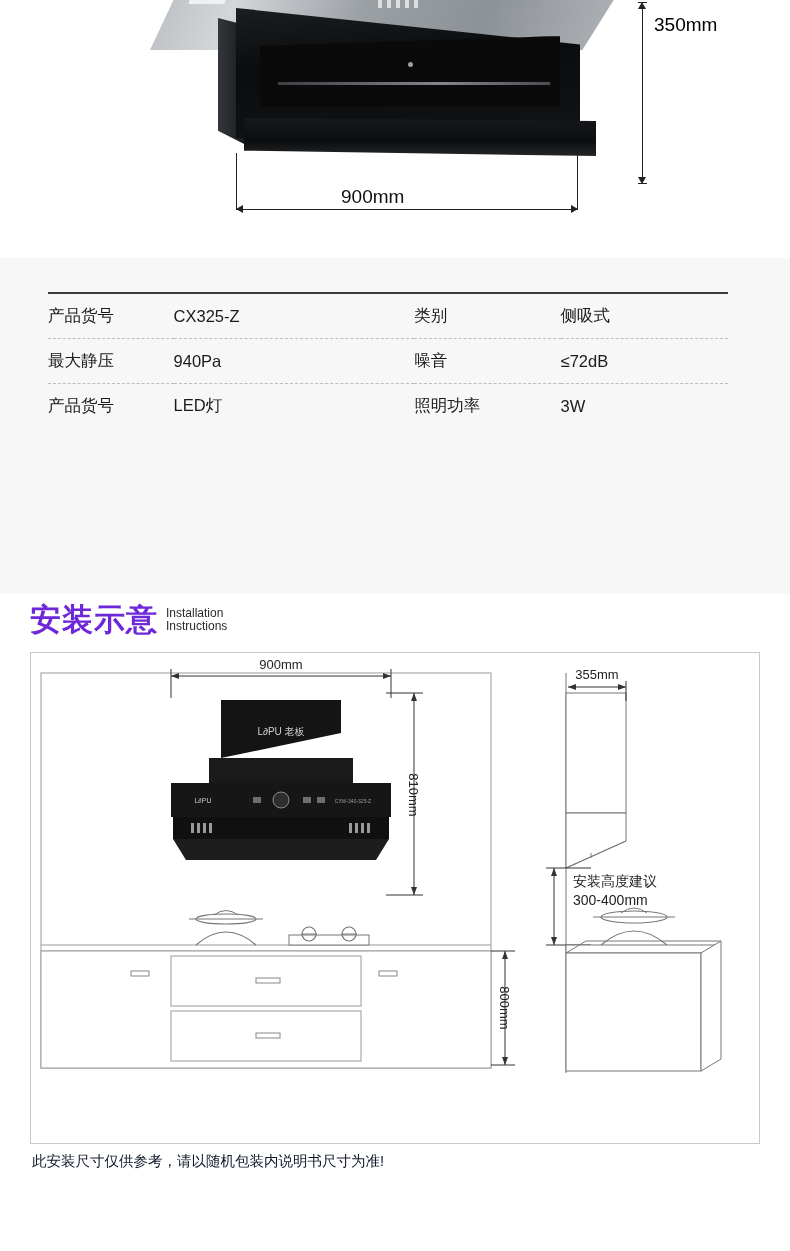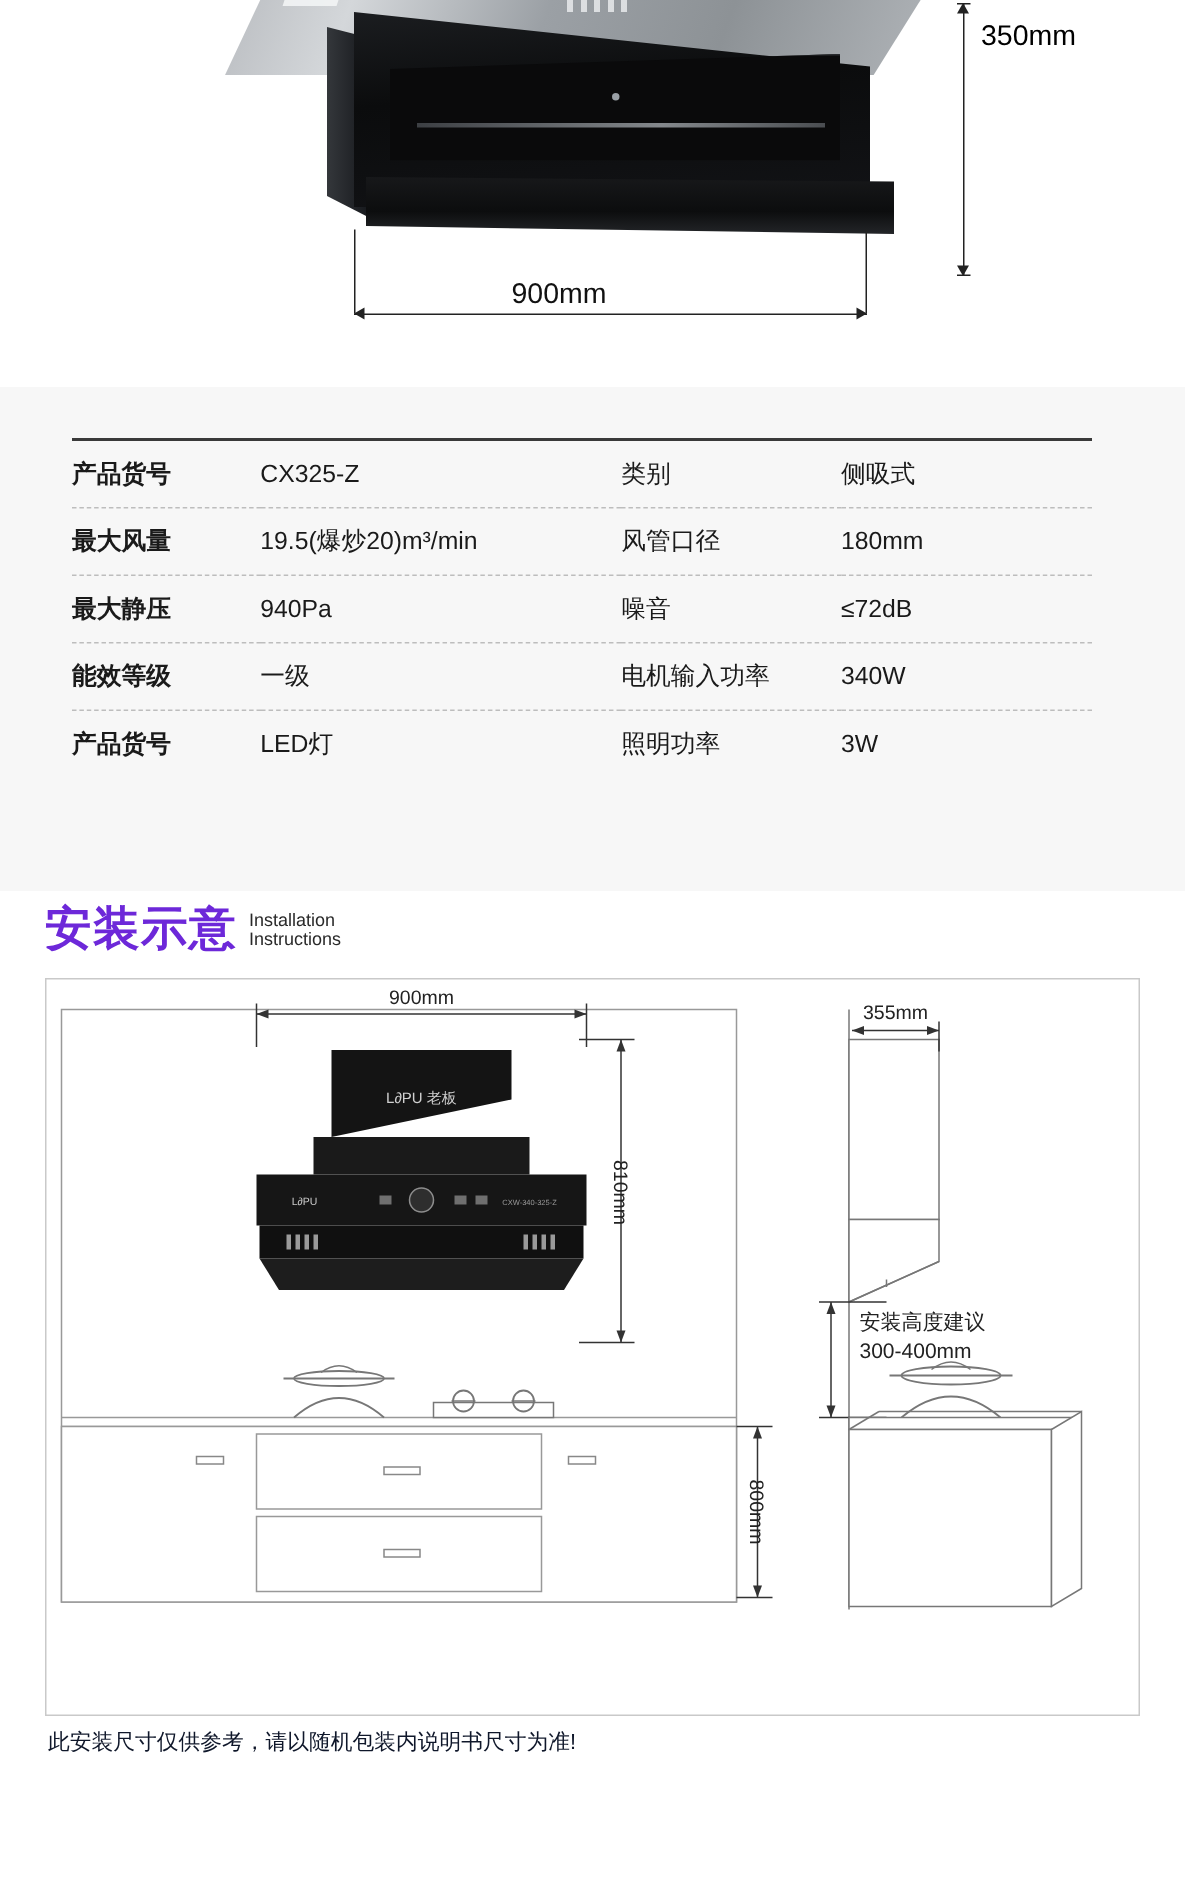--- a/index.html
+++ b/index.html
@@ -214,21 +214,21 @@
   }
   table.spec td {
     padding: 11px 0 11px 0;
     font-size: 16.5px;
     color: #1a1a1a;
     border-bottom: 1px dashed #bdbdbd;
     vertical-align: middle;
     white-space: nowrap;
   }
   table.spec tr:last-child td { border-bottom: none; }
-  td.k1 { width: 120px; padding-left: 30px; font-weight: 700; }
+  td.k1 { width: 120px; padding-left: 30px; font-weight: 400; }
   td.v1 { width: 230px; }
   td.k2 { width: 140px; font-weight: 400; }
   td.v2 { width: 160px; margin-left: 36px; }
 
   
   .install-section {
     position: relative;
     width: 790px;
     height: 657px;
     background: #ffffff;
@@ -318,36 +318,24 @@
     <div class="spec-rule-top"></div>
     <table class="spec">
       <tbody>
         <tr>
           <td class="k1">产品货号</td>
           <td class="v1">CX325-Z</td>
           <td class="k2">类别</td>
           <td class="v2">侧吸式</td>
         </tr>
         <tr>
-          <td class="k1">最大风量</td>
-          <td class="v1">19.5(爆炒20)m³/min</td>
-          <td class="k2">风管口径</td>
-          <td class="v2">180mm</td>
-        </tr>
-        <tr>
           <td class="k1">最大静压</td>
           <td class="v1">940Pa</td>
           <td class="k2">噪音</td>
           <td class="v2">≤72dB</td>
-        </tr>
-        <tr>
-          <td class="k1">能效等级</td>
-          <td class="v1">一级</td>
-          <td class="k2">电机输入功率</td>
-          <td class="v2">340W</td>
         </tr>
         <tr>
           <td class="k1">产品货号</td>
           <td class="v1">LED灯</td>
           <td class="k2">照明功率</td>
           <td class="v2">3W</td>
         </tr>
       </tbody>
     </table>
   </div>

